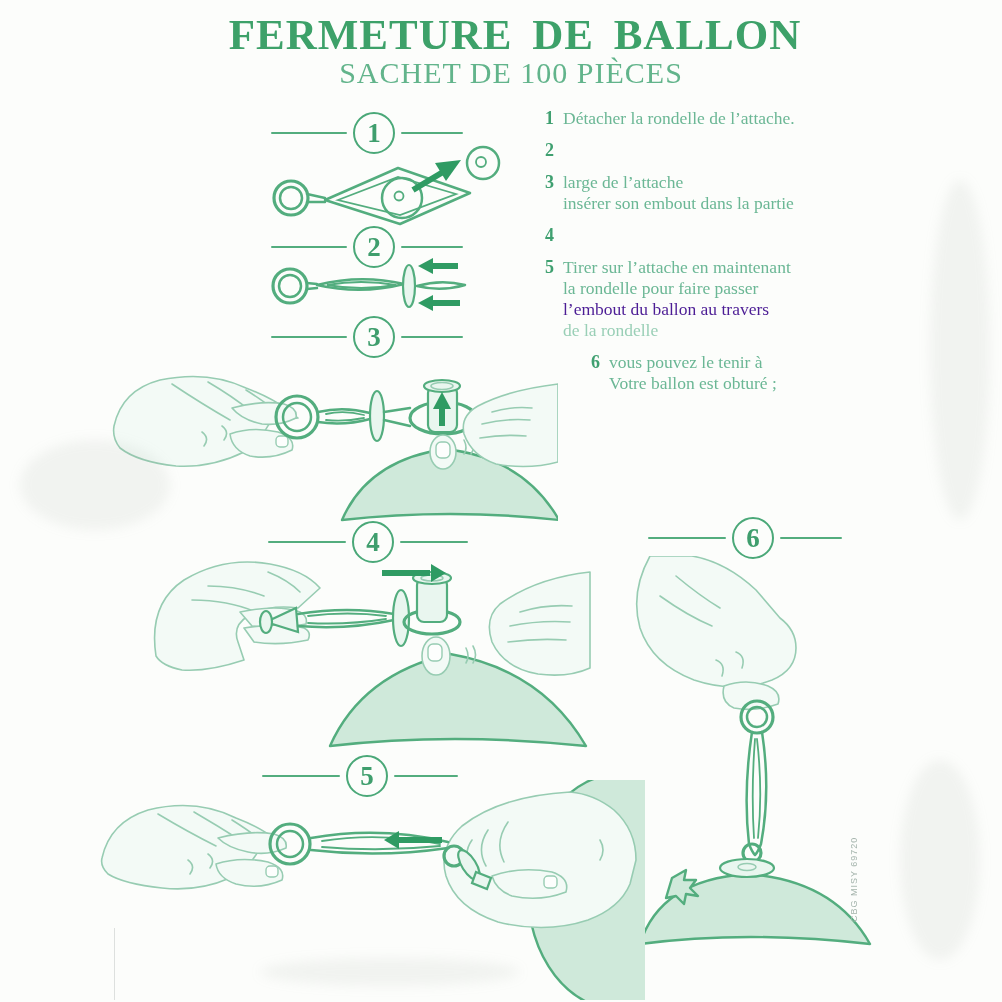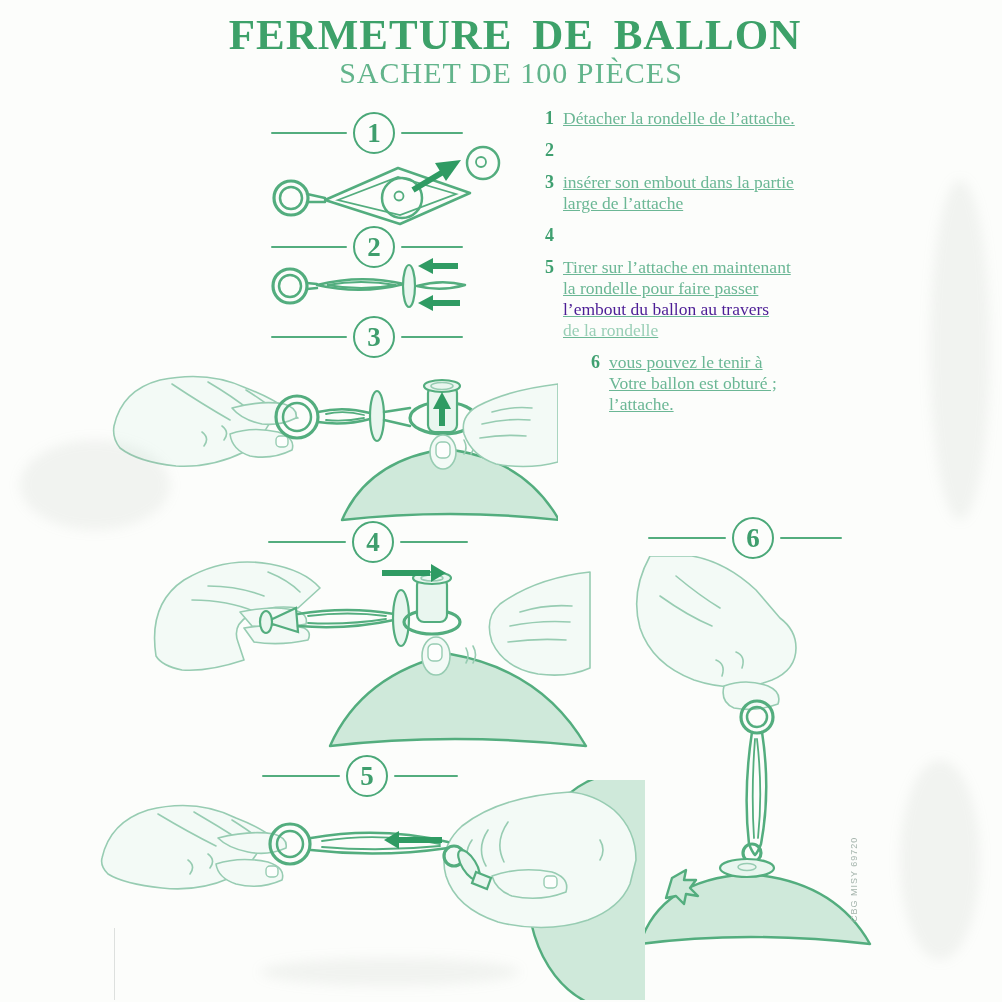--- a/index.html
+++ b/index.html
@@ -20,21 +20,21 @@
     font-size:30px;font-weight:normal;color:#62b48b;
     letter-spacing:1px;transform:translateX(10px);
   }
   
   .steps{left:534px;top:108px;width:340px;}
   .step{display:flex;margin-bottom:11px;}
   .step .num{
     flex:0 0 20px;width:20px;text-align:right;margin-right:9px;
     font-weight:bold;color:#3fa070;font-size:18px;line-height:21px;
   }
-  .step .txt{font-size:17.5px;line-height:21px;color:#6bb795;text-decoration:underline;}
+  .step .txt{font-size:17.5px;line-height:21px;color:#6bb795;}
   .step .txt div{white-space:nowrap;}
   .step.c .txt{width:292px;}
   .step.s6{margin-left:46px;}
   .step.s6 .txt{width:236px;}
   .fade1{color:#4c1d95;}
   .fade2{color:#99cfb6;}
   
   .marker{display:flex;align-items:center;}
   .marker .rule{height:2px;background:#53ad7e;border-radius:1px;}
   .marker .circ{
@@ -74,42 +74,41 @@
     <span class="txt">
         <div>Détacher la rondelle de l’attache.</div>
       </span>
   </div>
   <div class="step">
     <span class="num">2</span>
   </div>
   <div class="step">
     <span class="num">3</span>
     <span class="txt">
+      <div>large de l’attache</div>
       <div>insérer son embout dans la partie</div>
-      <div>large de l’attache</div>
     </span>
   </div>
   <div class="step">
     <span class="num">4</span>
   </div>
   <div class="step c">
     <span class="num">5</span>
     <span class="txt">
       <div>Tirer sur l’attache en maintenant</div>
       <div>la rondelle pour faire passer</div>
       <div class="fade1">l’embout du ballon au travers</div>
       <div class="fade2">de la rondelle</div>
     </span>
   </div>
   <div class="step c s6">
     <span class="num">6</span>
     <span class="txt">
       <div>vous pouvez le tenir à</div>
       <div>Votre ballon est obturé ;</div>
-      <div>l’attache.</div>
     </span>
   </div>
 </div>
 
 <div class="abs marker" style="left:271px;top:112px;">
   <span class="rule" style="width:76px;"></span>
   <span class="circ">1</span>
   <span class="rule" style="width:62px;"></span>
 </div>
 <div class="abs marker" style="left:271px;top:226px;">

